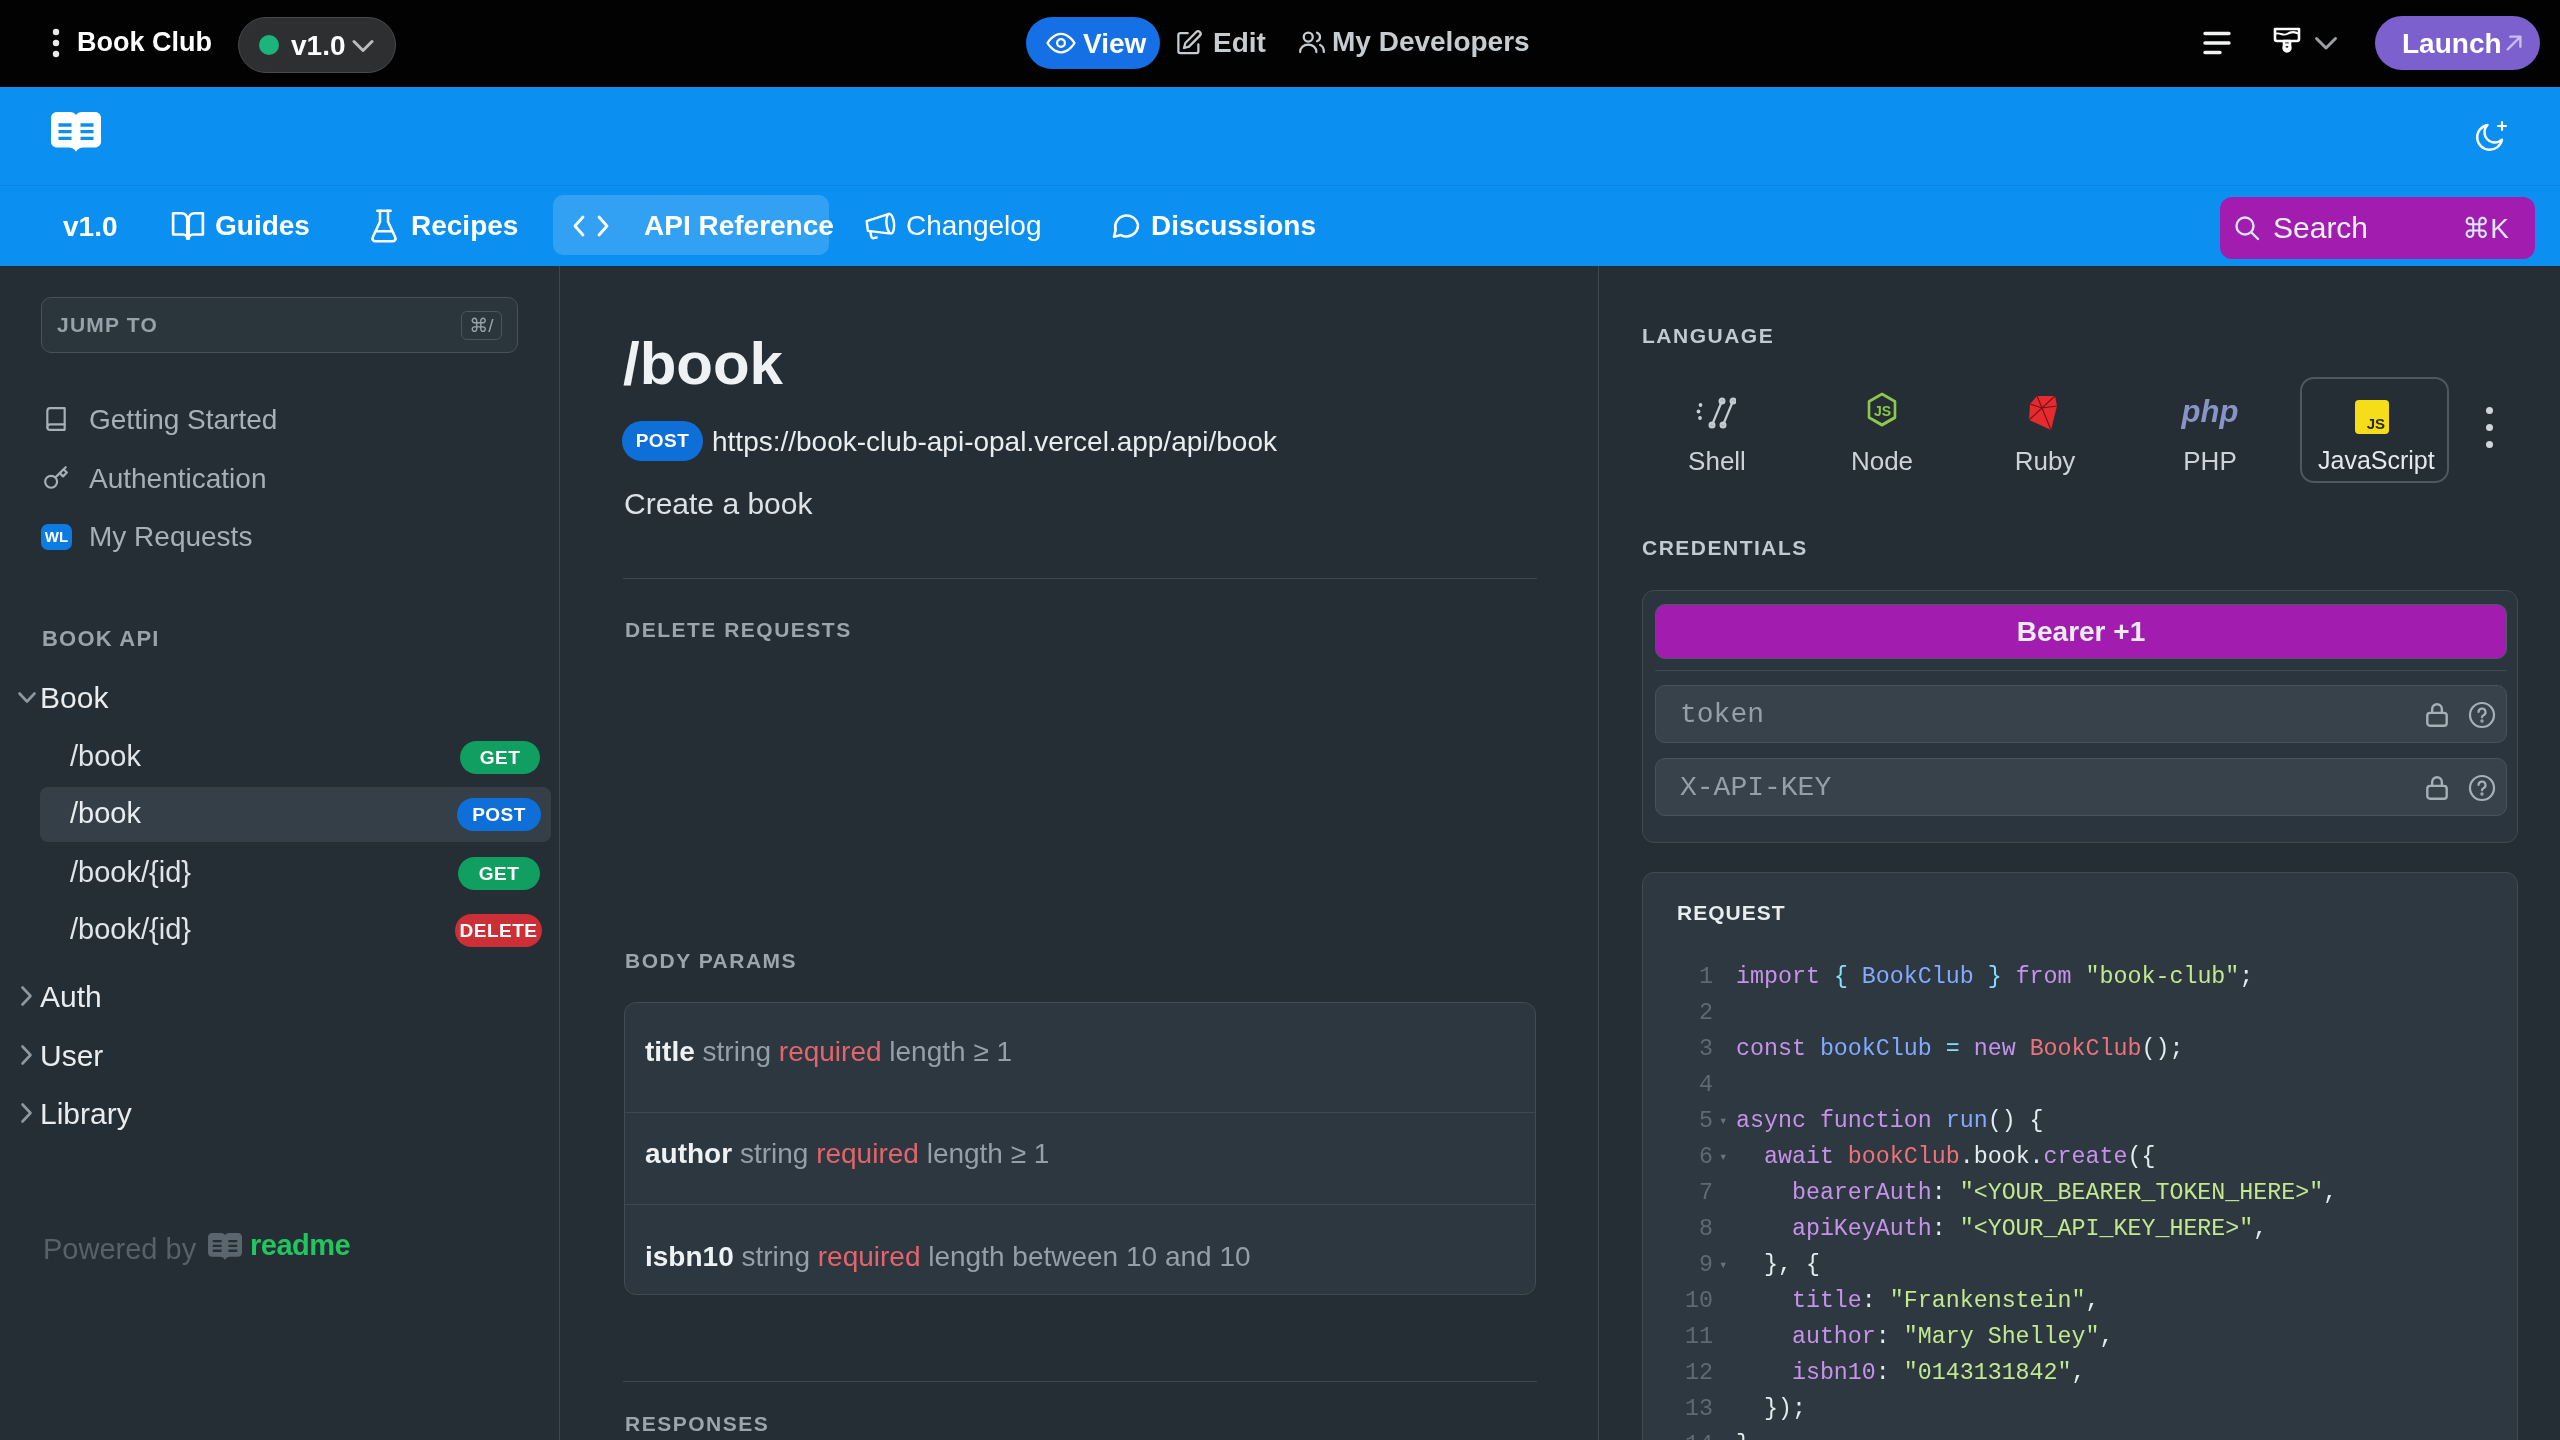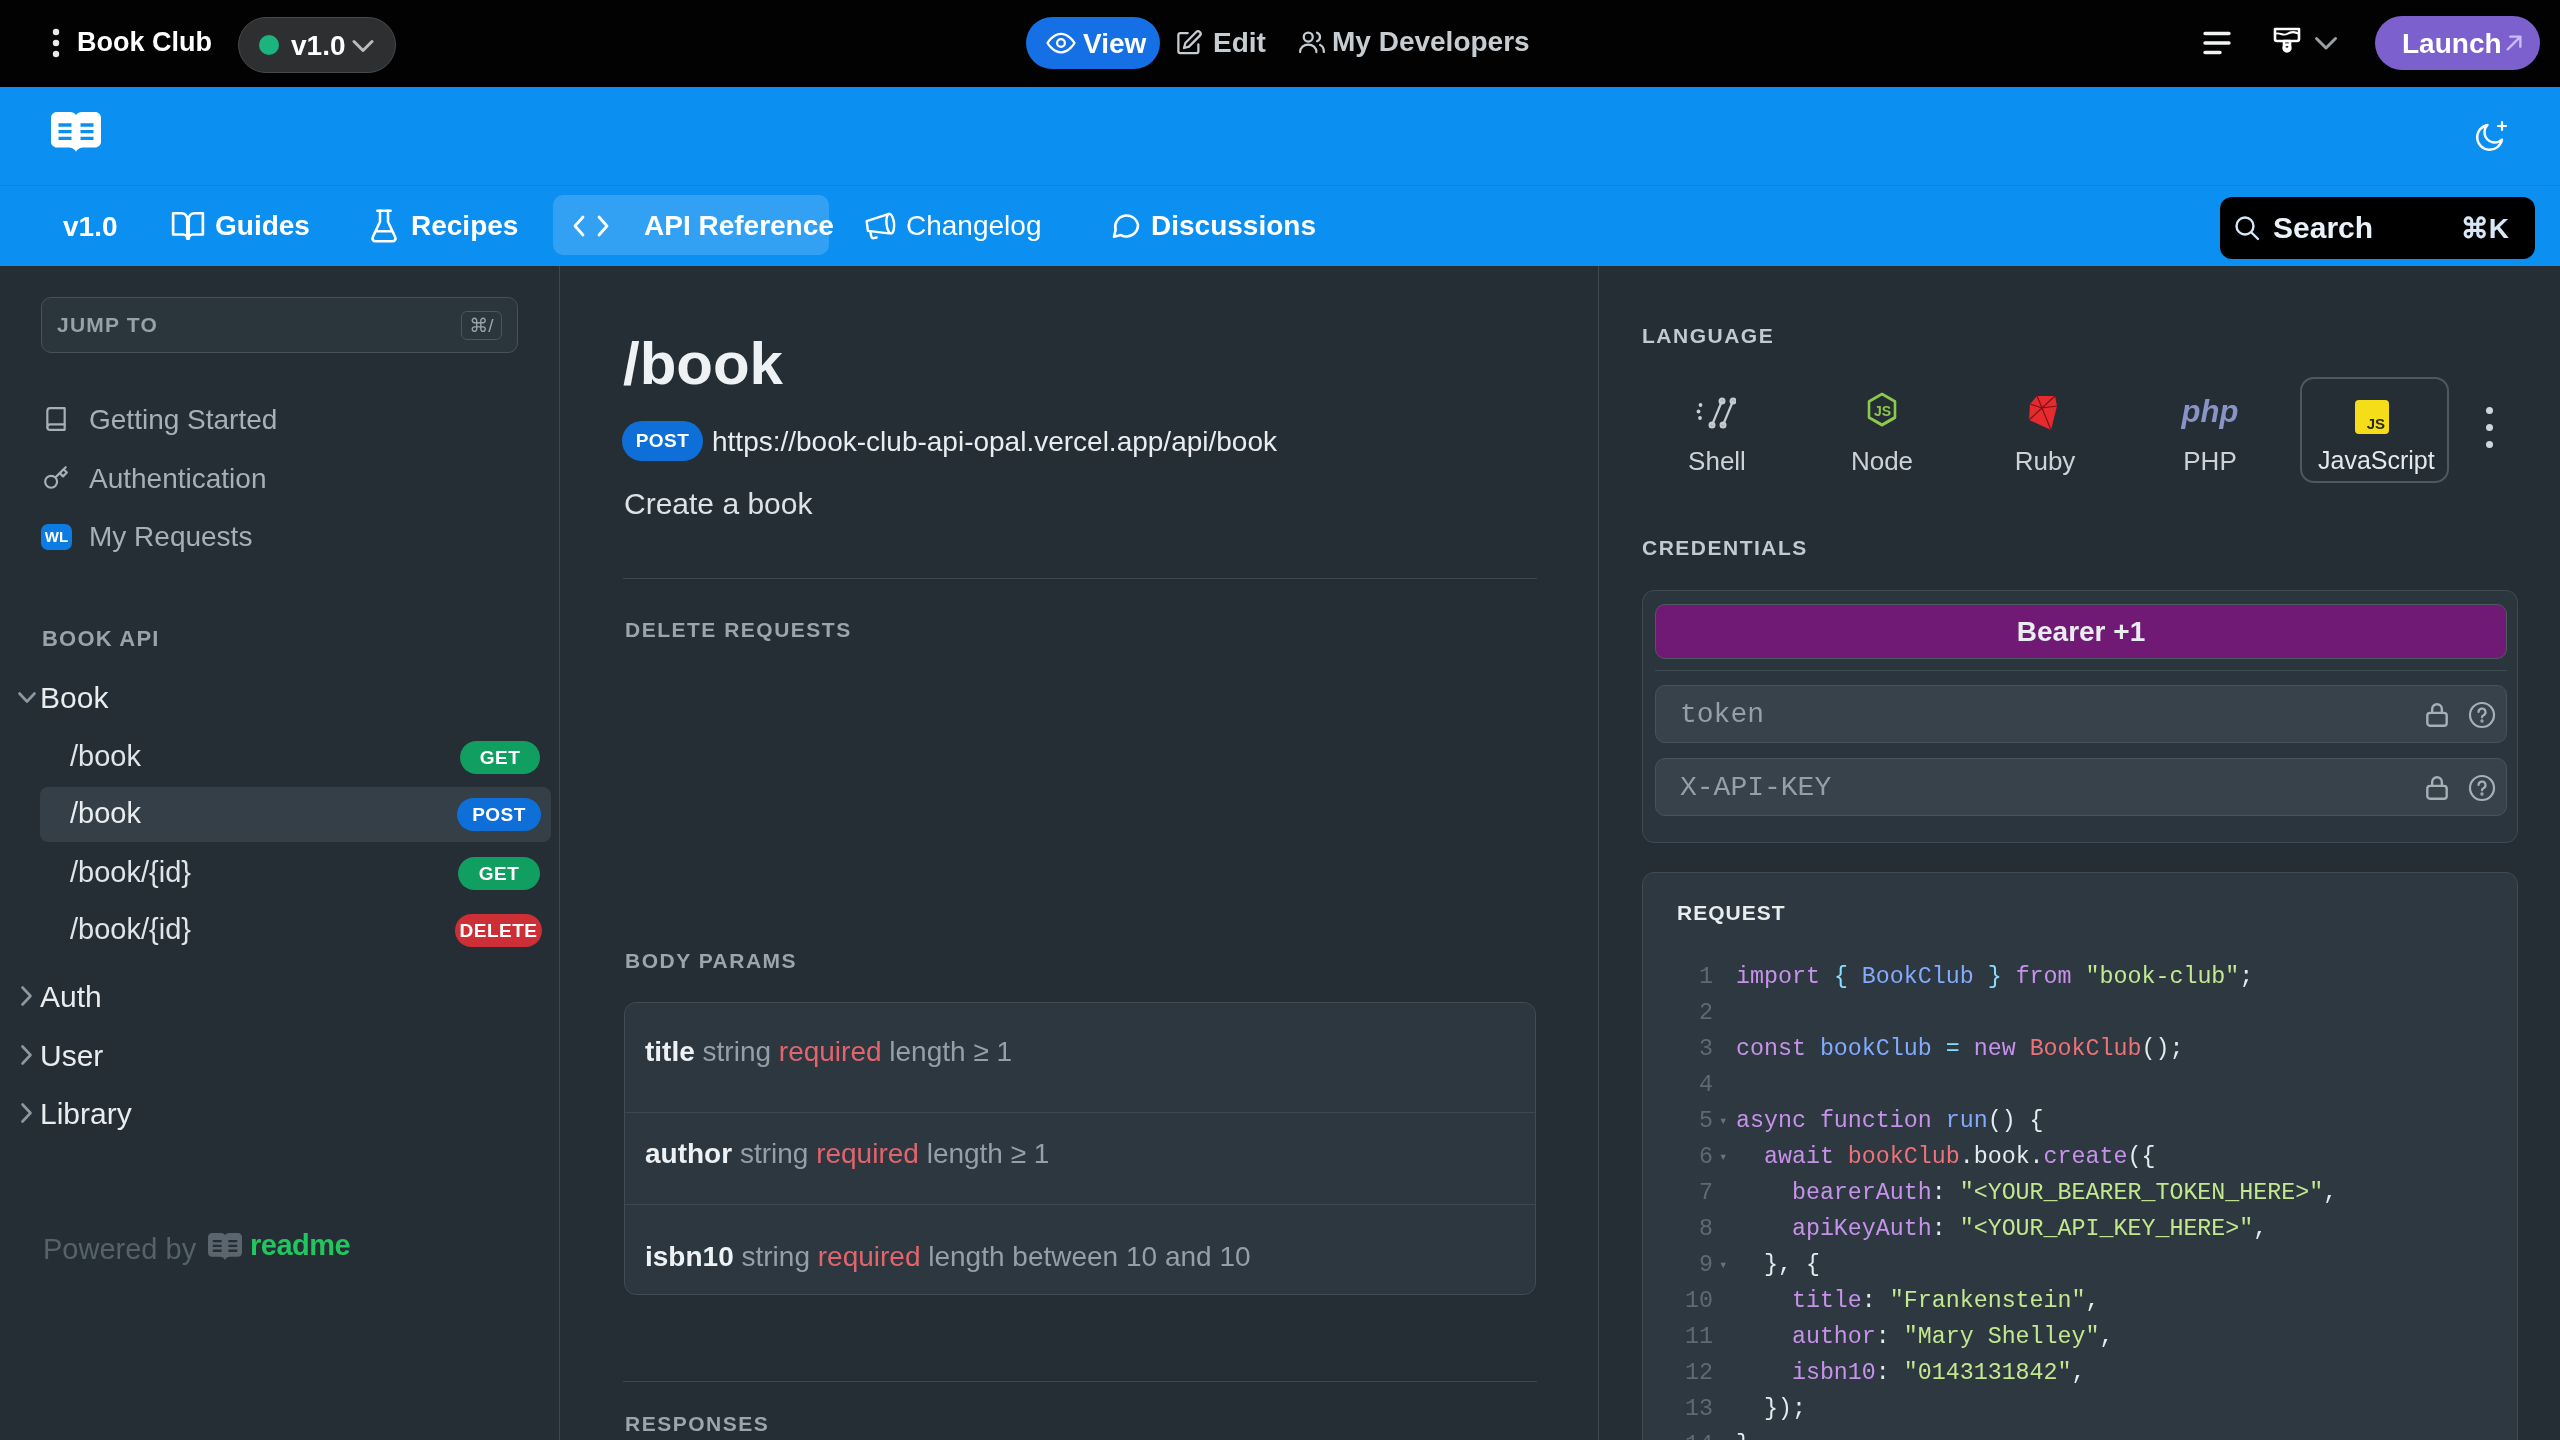--- a/index.html
+++ b/index.html
@@ -114,21 +114,21 @@
     <svg class="abs" style="left:862px;top:22px" width="34" height="34" viewBox="0 0 27 26" fill="none" stroke="#fff" stroke-width="1.9" stroke-linecap="round" stroke-linejoin="round">
         <path d="M21.5 4.2c1.7-.4 3.4 3 3.9 7s-.4 8.1-2 8.5c-1.7.4-3.4-3-3.9-7s.3-8.1 2-8.5z"></path>
         <path d="M21.5 4.2L3.7 9.9l1 7.8 16.7 2"></path>
         <path d="M6.5 18l.9 4.2c.2.9 1 1.4 1.9 1.2l2.3-.5"></path>
       </svg>
     <div class="abs" style="left:906px;top:24px;font-size:28px;font-weight:400;color:#fff;">Changelog</div>
     <svg class="abs" style="left:1110px;top:24px" width="32" height="32" viewBox="0 0 24 24" fill="none" stroke="#fff" stroke-width="1.9" stroke-linecap="round" stroke-linejoin="round">
         <path d="M21 11.3a8.6 8.6 0 0 1-8.6 8.6c-1.5 0-3-.4-4.2-1.1L3 20l1.2-5.1A8.6 8.6 0 1 1 21 11.3z"></path>
       </svg>
     <div class="abs" style="left:1151px;top:24px;font-size:28px;font-weight:600;color:#fff;">Discussions</div>
-    <div class="abs" style="left:2220px;top:11px;width:315px;height:62px;background:#000000;border-radius:12px;font-weight:bold;">
+    <div class="abs" style="left:2220px;top:11px;width:315px;height:62px;background:#a21caf;border-radius:12px;">
       <svg class="abs" style="left:13px;top:17px" width="28" height="28" viewBox="0 0 28 28" fill="none" stroke="#d5e6f5" stroke-width="2.4" stroke-linecap="round">
           <circle cx="12" cy="12" r="8.5"></circle>
           <path d="M18.5 18.5L25 25"></path>
         </svg>
     <span class="abs" style="left:53px;top:14px;font-size:30px;color:#e9f2fa;">Search</span>
       <span class="abs" style="right:26px;top:15px;font-size:28px;color:#d7e7f6;">⌘K</span>
     </div>
   </div>
   <div id="sidebar">
     <div class="abs" style="left:41px;top:31px;width:477px;height:56px;background:#2b353c;border:1px solid #47515a;border-radius:10px;">
@@ -228,21 +228,21 @@
     <div class="abs" style="left:555px;top:128px;width:110px;text-align:center;font-size:31px;font-weight:bold;font-style:italic;color:#8a93c6;">php</div>
     <div class="abs" style="left:555px;top:180px;width:110px;text-align:center;font-size:26px;color:#ccd3d8;">PHP</div>
     <div class="abs" style="left:700px;top:111px;width:149px;height:106px;border:2px solid #4d585f;border-radius:14px;"></div>
     <div class="abs" style="left:755px;top:134px;width:34px;height:34px;background:#f5de19;border-radius:4px;">
         <span style="position:absolute;right:4px;bottom:2px;font-size:15px;font-weight:bold;color:#2a2b0c;">JS</span>
       </div>
     <div class="abs" style="left:718px;top:180px;width:112px;text-align:center;font-size:25px;color:#e3e9ec;">JavaScript</div>
     <div class="abs" style="left:886px;top:141px;width:7px;height:7px;border-radius:50%;background:#cfd6db;box-shadow:0 17px 0 #cfd6db, 0 34px 0 #cfd6db;"></div>
     <div class="abs seclabel" style="left:42px;top:270px;color:#c0cad0;">CREDENTIALS</div>
     <div class="abs" style="left:42px;top:324px;width:876px;height:253px;background:#2b353e;border:1px solid #404a53;border-radius:12px;">
-      <div class="abs" style="left:12px;top:13px;width:852px;height:55px;background:#701a75;border:1px solid #4e5962;border-radius:10px;text-align:center;line-height:53px;font-size:28px;font-weight:bold;color:#e9edf0;">Bearer +1</div>
+      <div class="abs" style="left:12px;top:13px;width:852px;height:55px;background:#a21caf;border:1px solid #4e5962;border-radius:10px;text-align:center;line-height:53px;font-size:28px;font-weight:bold;color:#e9edf0;">Bearer +1</div>
       <div class="abs" style="left:12px;top:79px;width:852px;height:1px;background:#404a53;"></div>
       <div class="abs" style="left:12px;top:94px;width:852px;height:58px;background:#38424b;border:1px solid #49535c;border-radius:10px;">
         <span class="abs" style="left:24px;top:13px;font-family:'Liberation Mono',monospace;font-size:28px;color:#949fa7;">token</span>
         <svg class="abs" style="right:56px;top:15px" width="26" height="28" viewBox="0 0 24 26" fill="none" stroke="#a6b0b7" stroke-width="2.2" stroke-linecap="round">
             <rect x="3" y="11" width="18" height="12" rx="2.5"></rect>
             <path d="M7.5 11V7.5a4.5 4.5 0 0 1 9 0V11"></path>
           </svg>
         <svg class="abs" style="right:10px;top:15px" width="28" height="28" viewBox="0 0 28 28" fill="none" stroke="#a6b0b7" stroke-width="2.2">
             <circle cx="14" cy="14" r="12"></circle>
             <path d="M10.5 11a3.5 3.5 0 1 1 5 3.2c-1 .5-1.5 1-1.5 2.1" stroke-linecap="round"></path>

